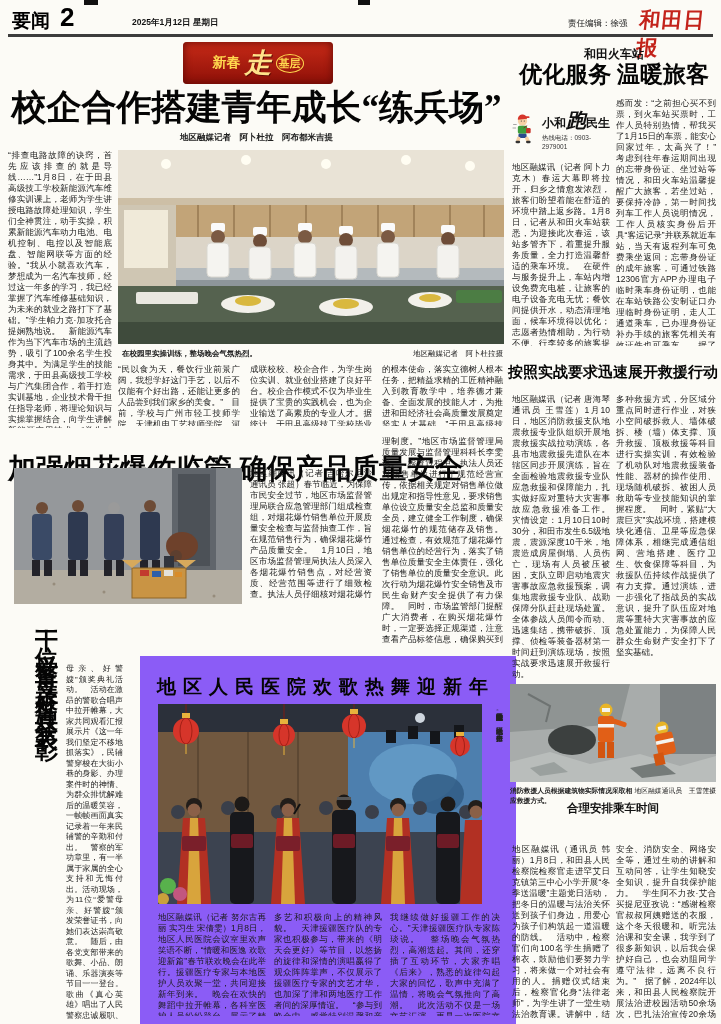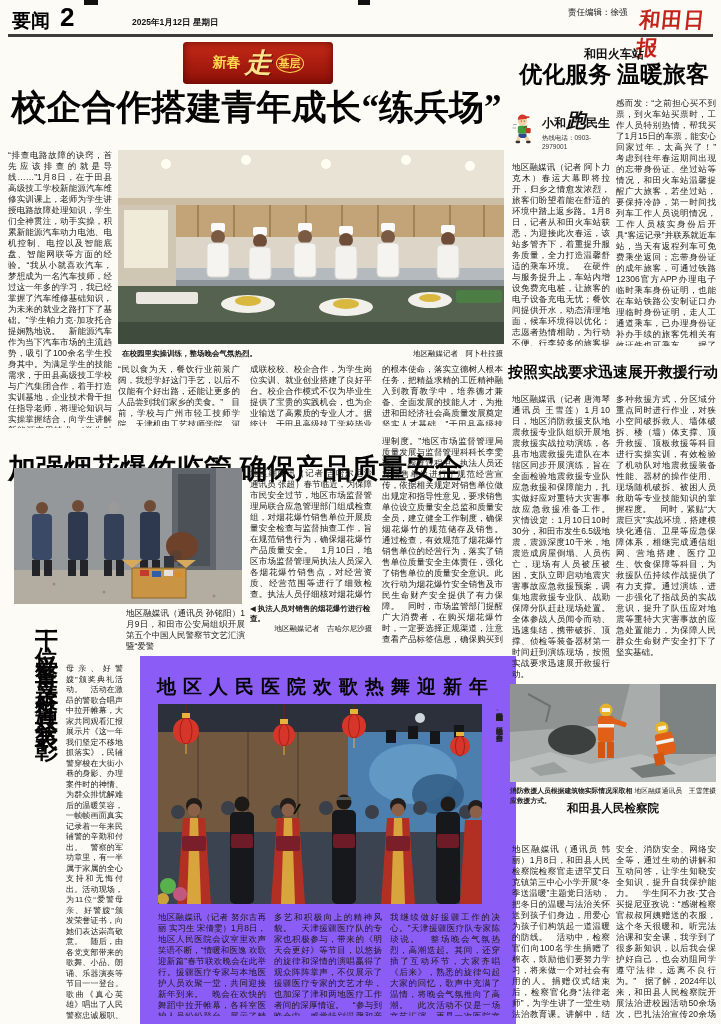--- a/index.html
+++ b/index.html
@@ -35,32 +35,33 @@
 
 <div id="page">
 
   <div class="abs" style="left:84px;top:0;width:14px;height:5px;background:#111;"></div>
   <div class="abs" style="left:358px;top:0;width:12px;height:5px;background:#111;"></div>
 
   <div class="abs" style="left:8px;top:6px;width:705px;height:28px;">
     <span class="abs" style="left:4px;top:2px;font-size:19px;font-weight:900;color:#000;font-family:'Liberation Serif','DejaVu Serif',serif;">要闻</span>
     <span class="abs" style="left:52px;top:-4px;font-size:26px;font-weight:900;color:#000;">2</span>
     <span class="abs" style="left:84px;top:11px;font-size:8.5px;font-weight:bold;color:#111;margin-left:40px;">2025年1月12日  星期日</span>
-    <span class="abs" style="left:560px;top:1px;font-size:8.5px;color:#111;">责任编辑：徐强</span>
+    <span class="abs" style="left:560px;top:12px;font-size:8.5px;color:#111;">责任编辑：徐强</span>
     <span class="abs" id="masthead" style="left:630px;top:0px;">和田日报</span>
   </div>
   <div class="abs rule" style="left:8px;top:34px;width:705px;height:3px;"></div>
 
   <div class="abs" id="banner" style="left:183px;top:42px;width:150px;height:42px;">
     <span class="bx b1">新春</span>
     <span class="bx b2">走</span>
     <span class="bx b3">基层</span>
   </div>
 
   <div class="abs hl" style="left:8px;top:88px;width:497px;font-size:35px;line-height:40px;text-align:center;letter-spacing:0px;white-space:nowrap;">校企合作搭建青年成长“练兵场”</div>
+  <div class="abs" style="left:8px;top:132px;width:497px;font-size:8.5px;font-weight:bold;text-align:center;color:#222;">地区融媒记者　阿卜杜拉　阿布都米吉提</div>
 
   <div class="abs bt" style="left:8px;top:150px;width:104px;height:278px;">“排查电路故障的诀窍，首先应该排查的就是导线……”1月8日，在于田县高级技工学校新能源汽车维修实训课上，老师为学生讲授电路故障处理知识，学生们全神贯注，动手实操，积累新能源汽车动力电池、电机控制、电控以及智能底盘、智能网联等方面的经验。“我从小就喜欢汽车，梦想成为一名汽车技师，经过这一年多的学习，我已经掌握了汽车维修基础知识，为未来的就业之路打下了基础。”学生帕力克·加攻托合提娴熟地说。　新能源汽车作为当下汽车市场的主流趋势，吸引了100余名学生投身其中。为满足学生的技能需求，于田县高级技工学校与广汽集团合作，着手打造实训基地，企业技术骨干担任指导老师，将理论知识与实操掌握结合，向学生讲解新能源实用技术。“学生对新能源汽车技术展现出了浓厚的学习热情，希望他们通过努力学习为新能源汽车技术发展贡献力量。”广汽集团技术员张元江说。　2013年，于田县高级技工学校成立后，以就业市场需求为导向，科学调整优化专业设置，通过与企业联合办学、校企产教联合培养等形式，拓宽毕业生就业渠道，开设烹饪、电子商务、服装设计与制作、机电一体化、3D打印技术、汽车维修等15个专业，以及美容美发与造型、家政服务、建筑类等专业，为学生提供更多的专业选择，助力他们实现就业梦想。　在校园里的实训楼，几十名学生忙着切菜、配制调料、烤制面点，走进实训厨房，学生库尔班江·麦麦提站上灶台露出自信的笑容。一年多时间，他已经熟练掌握了10多道热菜、20多道凉菜、10多种面点的制作方法，</div>
 
   <div class="abs photo" style="left:118px;top:150px;width:386px;height:194px;">
     <svg width="386" height="194" viewBox="0 0 386 194">
       <rect width="386" height="194" fill="#d8d0c2"></rect>
       <rect width="386" height="56" fill="#e9e3d6"></rect>
       <circle cx="48" cy="14" r="5" fill="#fffdf2"></circle>
         <circle cx="128" cy="10" r="5" fill="#fffdf2"></circle>
       <circle cx="208" cy="14" r="5" fill="#fffdf2"></circle>
@@ -184,27 +185,22 @@
       <rect x="118" y="100" width="54" height="30" fill="#c99444" stroke="#906627"></rect>
       <polygon points="118,100 108,92 128,92" fill="#d7a95c"></polygon>
       <polygon points="172,100 182,92 162,92" fill="#d7a95c"></polygon>
       <rect x="126" y="102" width="9" height="6" fill="#c23a2e"></rect>
         <rect x="138" y="103" width="9" height="6" fill="#2f5fa8"></rect>
       <rect x="150" y="102" width="9" height="6" fill="#e4e2da"></rect>
         <rect x="161" y="104" width="7" height="5" fill="#d88c2a"></rect>
     </svg>
   </div>
   <div class="abs bt" style="left:250px;top:468px;width:122px;height:132px;">地区融媒讯（记者 吉哈尔尼沙 通讯员 张超）春节临近，为保障市民安全过节，地区市场监督管理局联合应急管理部门组成检查组，对烟花爆竹销售单位开展质量安全检查与监督抽查工作，旨在规范销售行为，确保烟花爆竹产品质量安全。　1月10日，地区市场监督管理局执法人员深入各烟花爆竹销售点，对经营资质、经营范围等进行了细致检查。执法人员仔细核对烟花爆竹的产品名称、规格型号、生产日期、保质期、生产厂家及警示标志等信息，并调取相关检验报告，确保所有产品合法合规。　“烟花爆竹产品质量安全关系到市民的生命安全，销售单位必须严格落实建立健全工业产品质量安全风险防控的动态管理机制，落实好进货查验、索证索票等多项管</div>
-  <div class="abs cap" style="left:250px;top:604px;width:122px;">
-    <span style="font-weight:bold;">◀ 执法人员对销售的烟花爆竹进行检查。</span>
-    <span class="credit">地区融媒记者　吉哈尔尼沙摄</span>
-  </div>
 
   <div class="abs hl vtext" style="left:24px;top:610px;width:38px;height:410px;font-size:23px;letter-spacing:9px;text-align:left;">十一位爱警母亲好警嫂获表彰</div>
-  <div class="abs bt" style="left:126px;top:608px;width:119px;height:46px;">地区融媒讯（通讯员 孙铭阳）1月9日，和田市公安局组织开展第五个中国人民警察节文艺汇演暨“爱警</div>
   <div class="abs btn" style="left:66px;top:664px;width:57px;height:356px;">母亲、好警嫂”颁奖典礼活动。　活动在激昂的警歌合唱声中拉开帷幕，大家共同观看汇报展示片《这一年 我们坚定不移地抓落实》，民辅警穿梭在大街小巷的身影、办理案件时的神情、为群众排忧解难后的温暖笑容，一帧帧画面真实记录着一年来民辅警的辛勤和付出。　警察的军功章里，有一半属于家属的全心支持和无悔付出。活动现场，为11位“爱警母亲、好警嫂”颁发荣誉证书，向她们表达崇高敬意。　随后，由各党支部带来的歌舞、小品、朗诵、乐器演奏等节目一一登台。歌曲《真心英雄》唱出了人民警察忠诚履职、昂扬向上的精神风貌，《守护正义 铸就忠诚》声声铿锵、激荡人心，集体舞《五十六个民族一家亲》更是将活动的气氛推向了高潮，最后在民辅警和家属齐唱《人民公安向前进》中落下帷幕。　这场活动不仅是文艺表演，更是警魂的凝聚、士气的鼓舞，让全体民辅警在欢歌笑语与热血豪情中砥砺干劲续写新篇章。</div>
 
   <div class="abs bluebox" style="left:140px;top:656px;width:360px;height:360px;">
     <div class="abs hl" style="left:0;top:10px;width:356px;font-size:19px;text-align:center;letter-spacing:7px;white-space:nowrap;">地区人民医院欢歌热舞迎新年</div>
     <div class="abs photo" style="left:10px;top:40px;width:324px;height:200px;">
       <svg width="324" height="200" viewBox="0 0 324 200">
         <rect width="324" height="200" fill="#3c4350"></rect>
         <rect width="324" height="28" fill="#2b303a"></rect>
         <rect x="0" y="28" width="190" height="100" fill="#71583f"></rect>
         <line x1="40" y1="28" x2="40" y2="128" stroke="#5d4833" stroke-width="2"></line>
@@ -371,17 +367,17 @@
         <rect x="-9" y="12" width="18" height="3.5" fill="#f4f4ef"></rect>
         <rect x="-14" y="24" width="10" height="12" fill="#d35510"></rect>
       </g>
     </svg>
   </div>
   <div class="abs" style="left:510px;top:786px;width:206px;display:flex;justify-content:space-between;">
     <span class="cap" style="font-size:6.8px;font-weight:bold;">消防救援人员根据建筑物实际情况采取相应救援方式。</span>
     <span class="cap" style="font-size:6.8px;white-space:nowrap;">地区融媒通讯员　王雪莲摄</span>
   </div>
 
-  <div class="abs kicker" style="left:510px;top:801px;width:206px;font-size:11.5px;">和田县人民检察院</div>
+  <div class="abs kicker" style="left:510px;top:801px;width:206px;font-size:11.5px;">合理安排乘车时间</div>
   <div class="abs bt" style="left:512px;top:844px;width:98px;height:176px;">地区融媒讯（通讯员 韩丽）1月8日，和田县人民检察院检察官走进罕艾日克镇第三中心小学开展“冬季送温暖”主题党日活动，把冬日的温暖与法治关怀送到孩子们身边，用爱心为孩子们构筑起一道温暖的防线。　活动中，检察官们向100名学生捐赠了棉衣，鼓励他们要努力学习，将来做一个对社会有用的人。捐赠仪式结束后，检察官化身“法律老师”，为学生讲了一堂生动法治教育课。讲解中，结合真实案例，用通俗易懂的语言讲解未成年人保护法、预防未成年人犯罪法等相关法律知识，教授学生如何防范校园霸凌、网络诈骗，保护自身合法权益，引导学生树立正确的法治观念，增强自我保护意识。　此外，检察官还对学生进行了寒假安全教育，内容包含交通</div>
   <div class="abs bt" style="left:616px;top:844px;width:100px;height:176px;">安全、消防安全、网络安全等，通过生动的讲解和互动问答，让学生知晓安全知识，提升自我保护能力。　学生阿不力孜·艾合买提尼亚孜说：“感谢检察官叔叔阿姨赠送的衣服，这个冬天很暖和。听完法治课和安全课，我学到了很多新知识，以后我会保护好自己，也会劝阻同学遵守法律，远离不良行为。”　据了解，2024年以来，和田县人民检察院开展法治进校园活动50余场次，巴扎法治宣传20余场次，举办送温暖活动4次。此次活动不但传递了关心爱心，更彰显了检察机关对未成年人成长的关怀。和田县人民检察院相关负责人表示，将持续关注未成年人教育，开展多种形式的送学送教送温暖活动，为未成年人营造更加安全、和谐、温暖的成长环境。</div>
 
 </div>
 
 </body></html>

